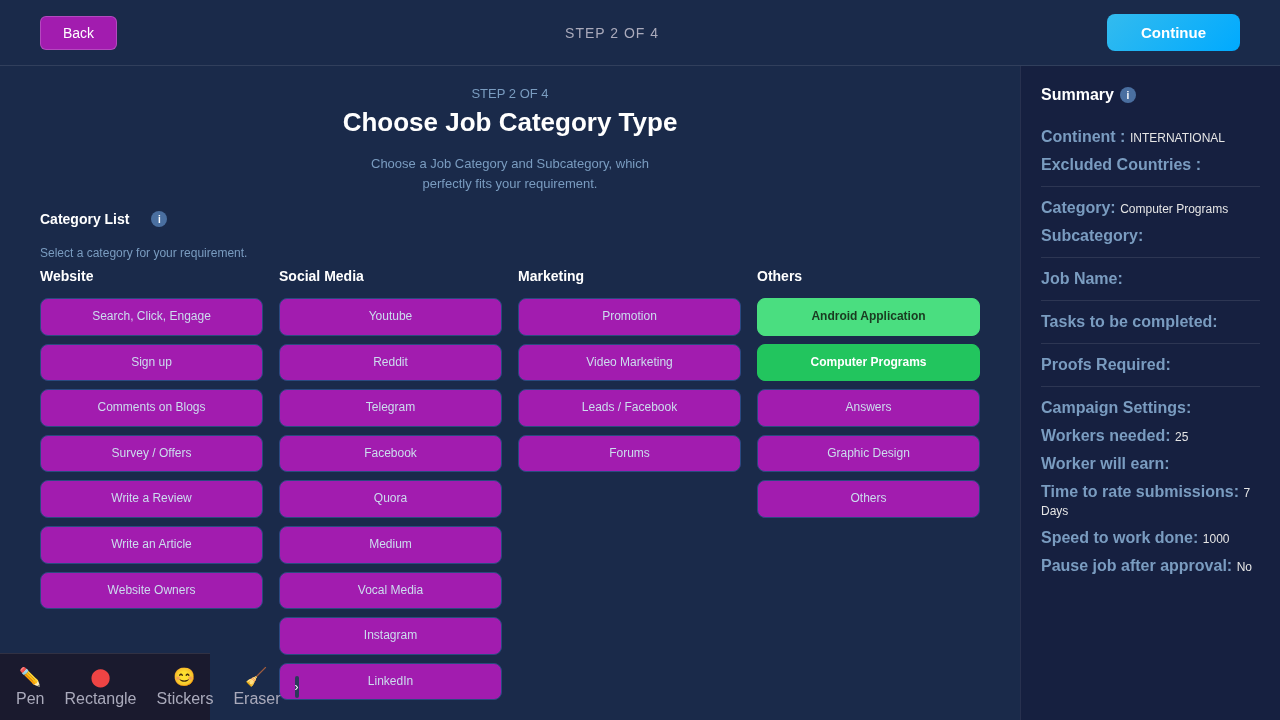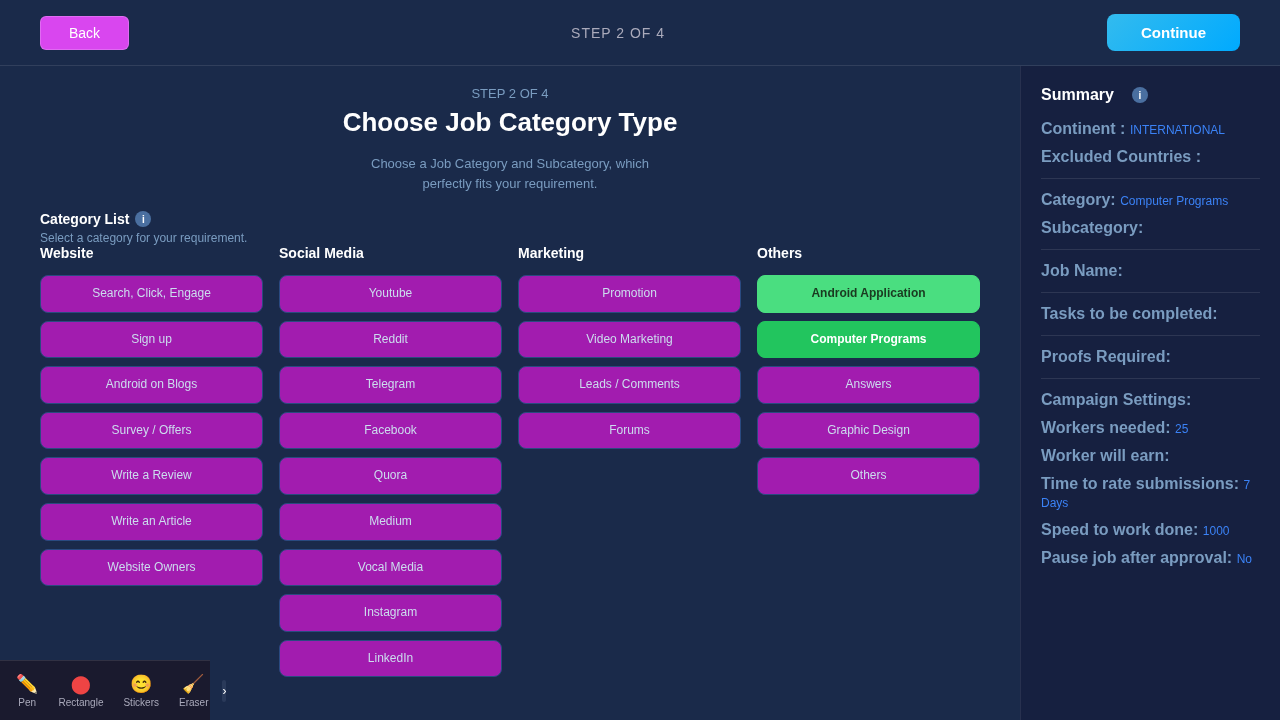--- a/index.html
+++ b/index.html
@@ -17,24 +17,24 @@
     
     .top-bar {
       display: flex;
       align-items: center;
       justify-content: space-between;
       padding: 14px 40px;
       background-color: #1a2a4a;
       border-bottom: 1px solid rgba(255,255,255,0.1);
     }
     .back-btn {
-      background: #d946ef;
+      background: #a21caf;
       border: 1px solid rgba(255,255,255,0.2);
       color: #fff;
-      padding: 8px 28px;
+      padding: 8px 22px;
       border-radius: 6px;
       font-size: 14px;
       cursor: pointer;
     }
     .step-label {
       font-size: 14px;
       color: #aab;
       letter-spacing: 1px;
     }
     .continue-btn {
@@ -80,41 +80,41 @@
       font-size: 13px;
       color: #7a9cc0;
       margin-bottom: 18px;
       line-height: 1.5;
     }
 
     .category-list-header {
       font-size: 14px;
       font-weight: bold;
       color: #fff;
-      margin-bottom: 4px;
+      margin-bottom: 19px;
       display: flex;
       align-items: flex-start;
-      gap: 6px;
+      gap: 22px;
     }
     .info-icon {
       width: 16px;
       height: 16px;
       background: #4a6fa0;
       border-radius: 50%;
       display: inline-flex;
       align-items: center;
       justify-content: center;
       font-size: 10px;
       color: #fff;
       cursor: pointer;
     }
     .category-list-sub {
       font-size: 12px;
       color: #7a9cc0;
-      margin-bottom: 0;
+      margin-bottom: 8px;
     }
 
     
     .categories-container {
       display: flex;
       gap: 16px;
     }
     .category-column {
       flex: 1;
       display: flex;
@@ -156,36 +156,36 @@
       width: 260px;
       background: #162040;
       border-left: 1px solid rgba(255,255,255,0.08);
       padding: 20px 20px;
       overflow-y: auto;
     }
     .summary-title {
       font-size: 16px;
       font-weight: bold;
       color: #fff;
-      margin-bottom: 16px;
-      display: flex;
-      align-items: center;
-      gap: 18px;
+      margin-bottom: 24px;
+      display: flex;
+      align-items: center;
+      gap: 6px;
     }
     .summary-row {
       margin-bottom: 10px;
     }
     .summary-label {
       font-size: 16px;
       color: #7a9cc0;
       font-weight: bold;
     }
     .summary-value {
       font-size: 12px;
-      color: #3b82f6;
+      color: #e5e5e5;
     }
     .summary-divider {
       border: none;
       border-top: 1px solid rgba(255,255,255,0.1);
       margin: 12px 0;
     }
 
     
     .bottom-toolbar {
       position: fixed;
@@ -202,21 +202,21 @@
     .tool-item {
       display: flex;
       flex-direction: column;
       align-items: center;
       gap: 2px;
       cursor: pointer;
       padding: 4px 6px;
       border-radius: 6px;
     }
     .tool-label {
-      font-size: 10px;
+      font-size: 16px;
       color: #aab;
     }
     .tool-icon-pen { color: #e74; font-size: 18px; }
     .tool-icon-rect { color: #e44; font-size: 18px; }
     .tool-icon-sticker { color: #fa0; font-size: 18px; }
     .tool-icon-eraser { color: #c9a; font-size: 18px; }
     .collapse-btn {
       margin-left: auto;
       background: #2a3a5a;
       border: none;
@@ -252,21 +252,21 @@
       <span class="info-icon">i</span>
     </div>
     <div class="category-list-sub">Select a category for your requirement.</div>
 
     <div class="categories-container">
 
       <div class="category-column">
         <div class="column-title">Website</div>
         <button class="cat-btn">Search, Click, Engage</button>
         <button class="cat-btn">Sign up</button>
-        <button class="cat-btn">Android on Blogs</button>
+        <button class="cat-btn">Comments on Blogs</button>
         <button class="cat-btn">Survey / Offers</button>
         <button class="cat-btn">Write a Review</button>
         <button class="cat-btn">Write an Article</button>
         <button class="cat-btn">Website Owners</button>
       </div>
 
       <div class="category-column">
         <div class="column-title">Social Media</div>
         <button class="cat-btn">Youtube</button>
         <button class="cat-btn">Reddit</button>
@@ -276,21 +276,21 @@
         <button class="cat-btn">Medium</button>
         <button class="cat-btn">Vocal Media</button>
         <button class="cat-btn">Instagram</button>
         <button class="cat-btn">LinkedIn</button>
       </div>
 
       <div class="category-column">
         <div class="column-title">Marketing</div>
         <button class="cat-btn">Promotion</button>
         <button class="cat-btn">Video Marketing</button>
-        <button class="cat-btn">Leads / Comments</button>
+        <button class="cat-btn">Leads / Facebook</button>
         <button class="cat-btn">Forums</button>
       </div>
 
       <div class="category-column">
         <div class="column-title">Others</div>
         <button class="cat-btn active-light-green">Android Application</button>
         <button class="cat-btn active-green">Computer Programs</button>
         <button class="cat-btn">Answers</button>
         <button class="cat-btn">Graphic Design</button>
         <button class="cat-btn">Others</button>

